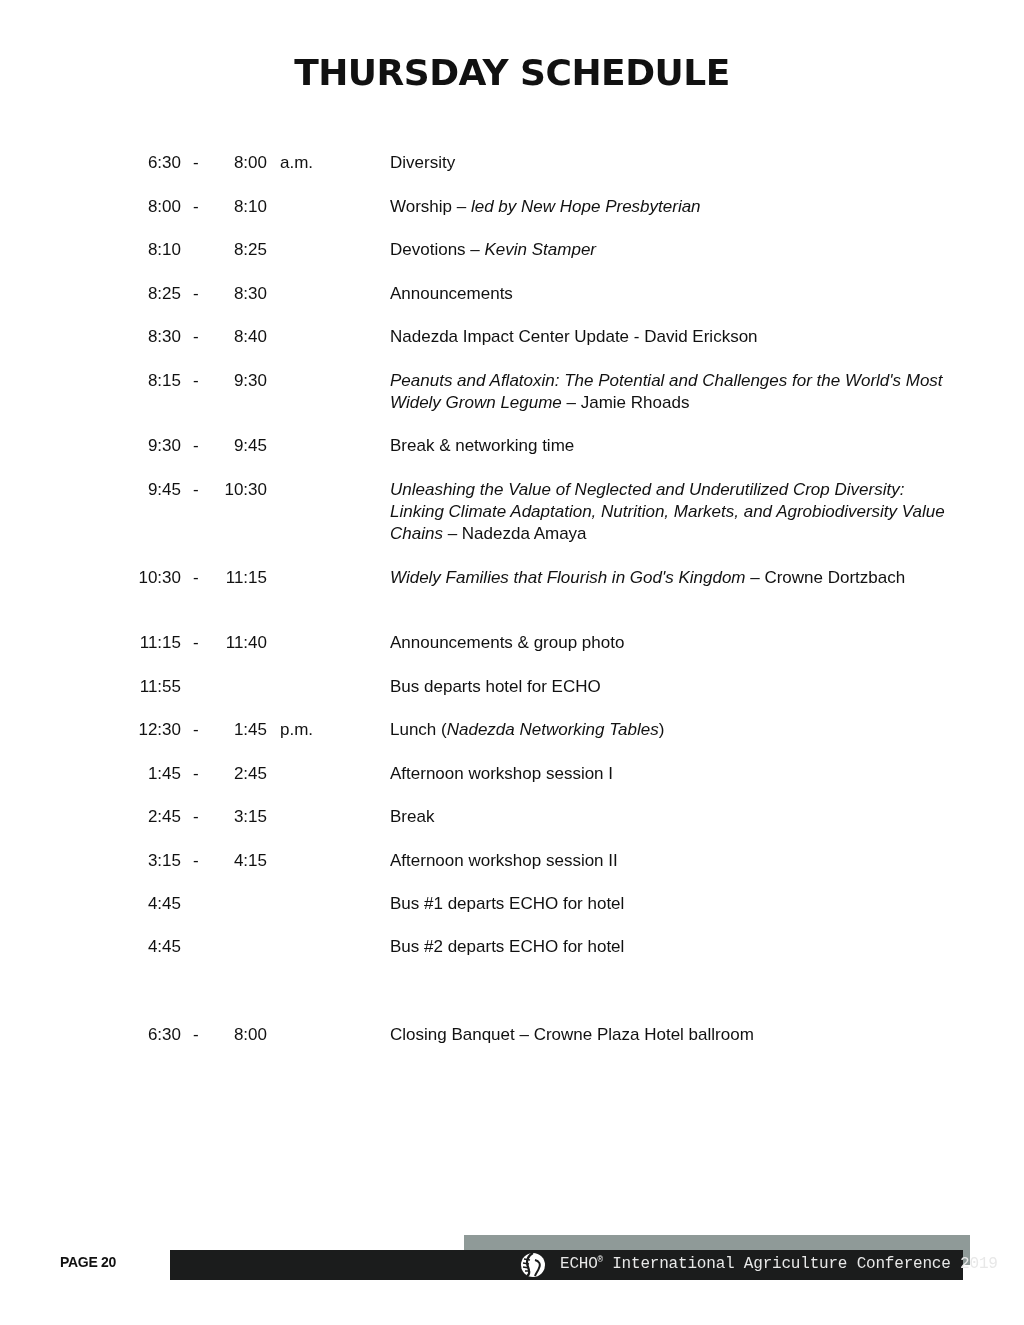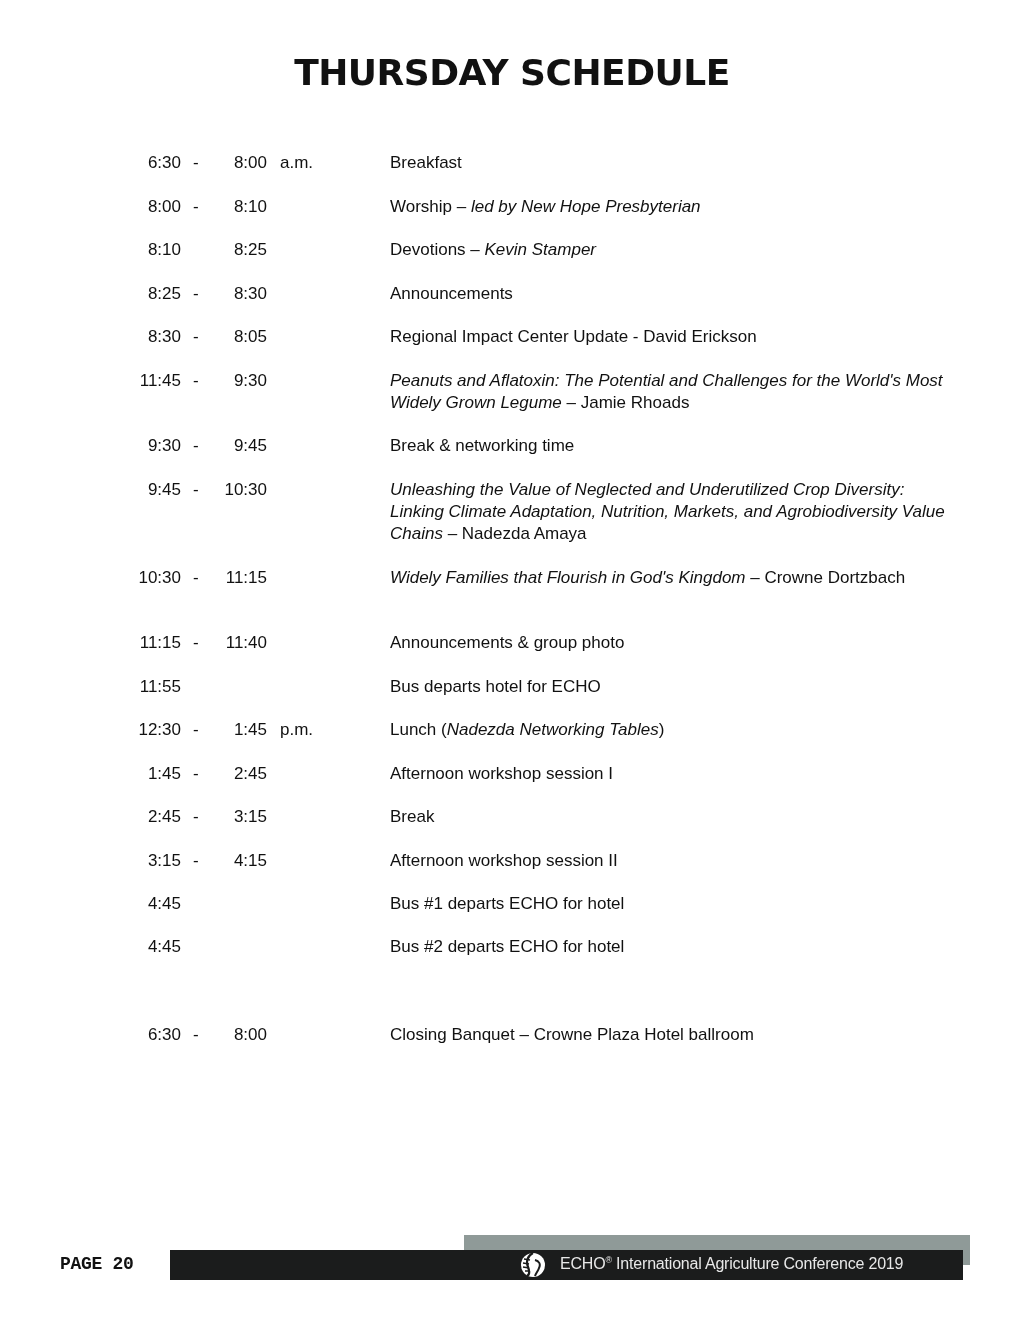--- a/index.html
+++ b/index.html
@@ -69,23 +69,23 @@
       top: 0;
       width: 570px;
     }
     .desc i { font-style: italic; }
 
     
     .footer-page {
       position: absolute;
       left: 60px;
       top: 1254px;
-      font-family: Liberation Mono, monospace;
+      font-family: Liberation Sans, sans-serif;
       font-weight: bold;
-      font-size: 18px;
+      font-size: 14px;
       color: #111111;
       letter-spacing: -0.3px;
     }
     .footer-gray {
       position: absolute;
       left: 464px;
       top: 1235px;
       width: 506px;
       height: 30px;
       background: #8f9a98;
@@ -102,21 +102,21 @@
       position: absolute;
       left: 518px;
       top: 1250px;
       width: 30px;
       height: 30px;
     }
     .footer-text {
       position: absolute;
       left: 560px;
       top: 1255px;
-      font-family: Liberation Sans, sans-serif;
+      font-family: Liberation Mono, monospace;
       font-size: 16px;
       color: #e8e8e8;
       white-space: nowrap;
       letter-spacing: -0.2px;
     }
     .footer-text sup {
       font-size: 9px;
       vertical-align: 6px;
     }
   </style>
@@ -124,21 +124,21 @@
 <body>
 
 <h1 class="title">THURSDAY SCHEDULE</h1>
 
 <div class="schedule" id="schedule">
     <div class="row" style="top: 152px;">
       <span class="start">6:30</span>
       <span class="dash">-</span>
       <span class="end">8:00</span>
       <span class="ampm">a.m.</span>
-      <div class="desc"><span>Breakfast</span></div>
+      <div class="desc"><span>Diversity</span></div>
     </div>
     <div class="row" style="top: 196px;">
       <span class="start">8:00</span>
       <span class="dash">-</span>
       <span class="end">8:10</span>
       <span class="ampm"></span>
       <div class="desc"><span>Worship – </span><i>led by New Hope Presbyterian</i></div>
     </div>
     <div class="row" style="top: 239px;">
       <span class="start">8:10</span>
@@ -150,26 +150,26 @@
     <div class="row" style="top: 283px;">
       <span class="start">8:25</span>
       <span class="dash">-</span>
       <span class="end">8:30</span>
       <span class="ampm"></span>
       <div class="desc"><span>Announcements</span></div>
     </div>
     <div class="row" style="top: 326px;">
       <span class="start">8:30</span>
       <span class="dash">-</span>
-      <span class="end">8:05</span>
-      <span class="ampm"></span>
-      <div class="desc"><span>Regional Impact Center Update - David Erickson</span></div>
+      <span class="end">8:40</span>
+      <span class="ampm"></span>
+      <div class="desc"><span>Nadezda Impact Center Update - David Erickson</span></div>
     </div>
     <div class="row" style="top: 370px;">
-      <span class="start">11:45</span>
+      <span class="start">8:15</span>
       <span class="dash">-</span>
       <span class="end">9:30</span>
       <span class="ampm"></span>
       <div class="desc"><i>Peanuts and Aflatoxin: The Potential and Challenges for the World's Most Widely Grown Legume</i><span> – Jamie Rhoads</span></div>
     </div>
     <div class="row" style="top: 435px;">
       <span class="start">9:30</span>
       <span class="dash">-</span>
       <span class="end">9:45</span>
       <span class="ampm"></span>

